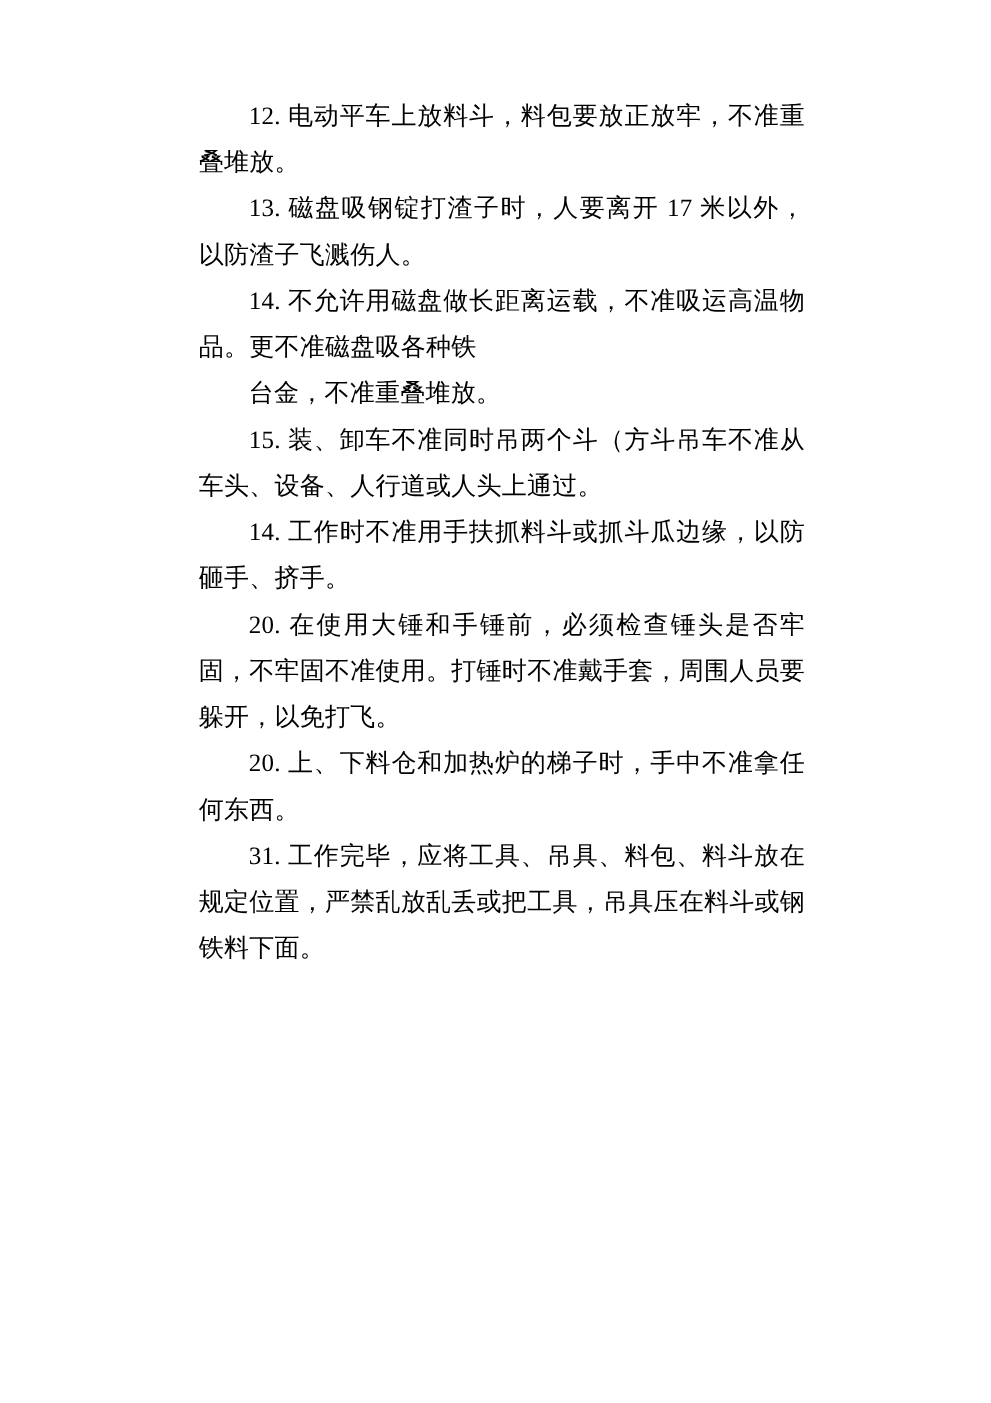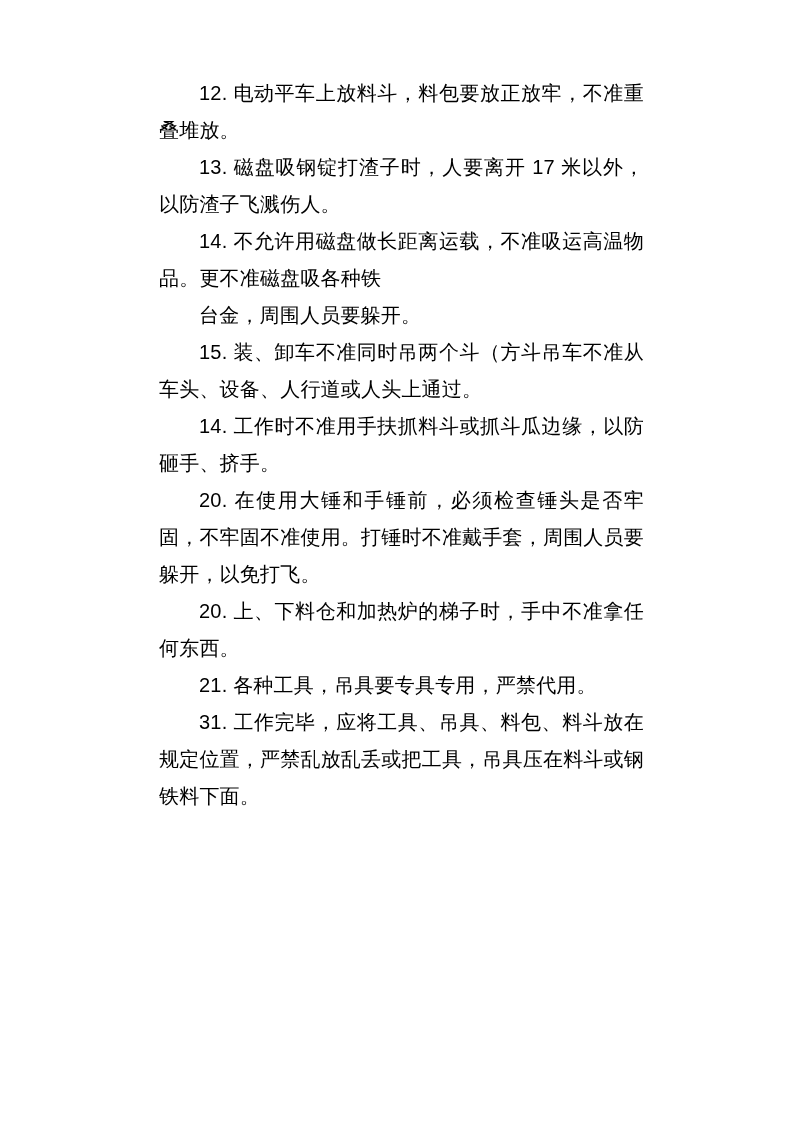--- a/index.html
+++ b/index.html
@@ -9,41 +9,40 @@
   }
   .page {
     position: relative;
     width: 687px;
     height: 1122px;
     margin: 0 auto;
     background: #ffffff;
     box-sizing: border-box;
     padding: 75px 96px 0 106px;
     overflow: hidden;
-    font-family: Liberation Sans, sans-serif;
+    font-family: Liberation Serif, serif;
     font-size: 20px;
     line-height: 37px;
     color: #000000;
   }
   .page p.doc-par {
     margin: 0;
     padding: 0;
     text-indent: 2em;
     text-align: justify;
     word-break: break-all;
     letter-spacing: 0.2px;
   }
 </style>
 </head>
 <body>
 
 <div class="page">
   <p class="doc-par">12. 电动平车上放料斗，料包要放正放牢，不准重叠堆放。</p>
   <p class="doc-par">13. 磁盘吸钢锭打渣子时，人要离开 17 米以外，以防渣子飞溅伤人。</p>
   <p class="doc-par">14. 不允许用磁盘做长距离运载，不准吸运高温物品。更不准磁盘吸各种铁</p>
-  <p class="doc-par">台金，周围人员要躲开。</p>
+  <p class="doc-par">台金，不准重叠堆放。</p>
   <p class="doc-par">15. 装、卸车不准同时吊两个斗（方斗吊车不准从车头、设备、人行道或人头上通过。</p>
   <p class="doc-par">14. 工作时不准用手扶抓料斗或抓斗瓜边缘，以防砸手、挤手。</p>
   <p class="doc-par">20. 在使用大锤和手锤前，必须检查锤头是否牢固，不牢固不准使用。打锤时不准戴手套，周围人员要躲开，以免打飞。</p>
   <p class="doc-par">20. 上、下料仓和加热炉的梯子时，手中不准拿任何东西。</p>
-  <p class="doc-par">21. 各种工具，吊具要专具专用，严禁代用。</p>
   <p class="doc-par">31. 工作完毕，应将工具、吊具、料包、料斗放在规定位置，严禁乱放乱丢或把工具，吊具压在料斗或钢铁料下面。</p>
 </div>
 
 </body></html>

